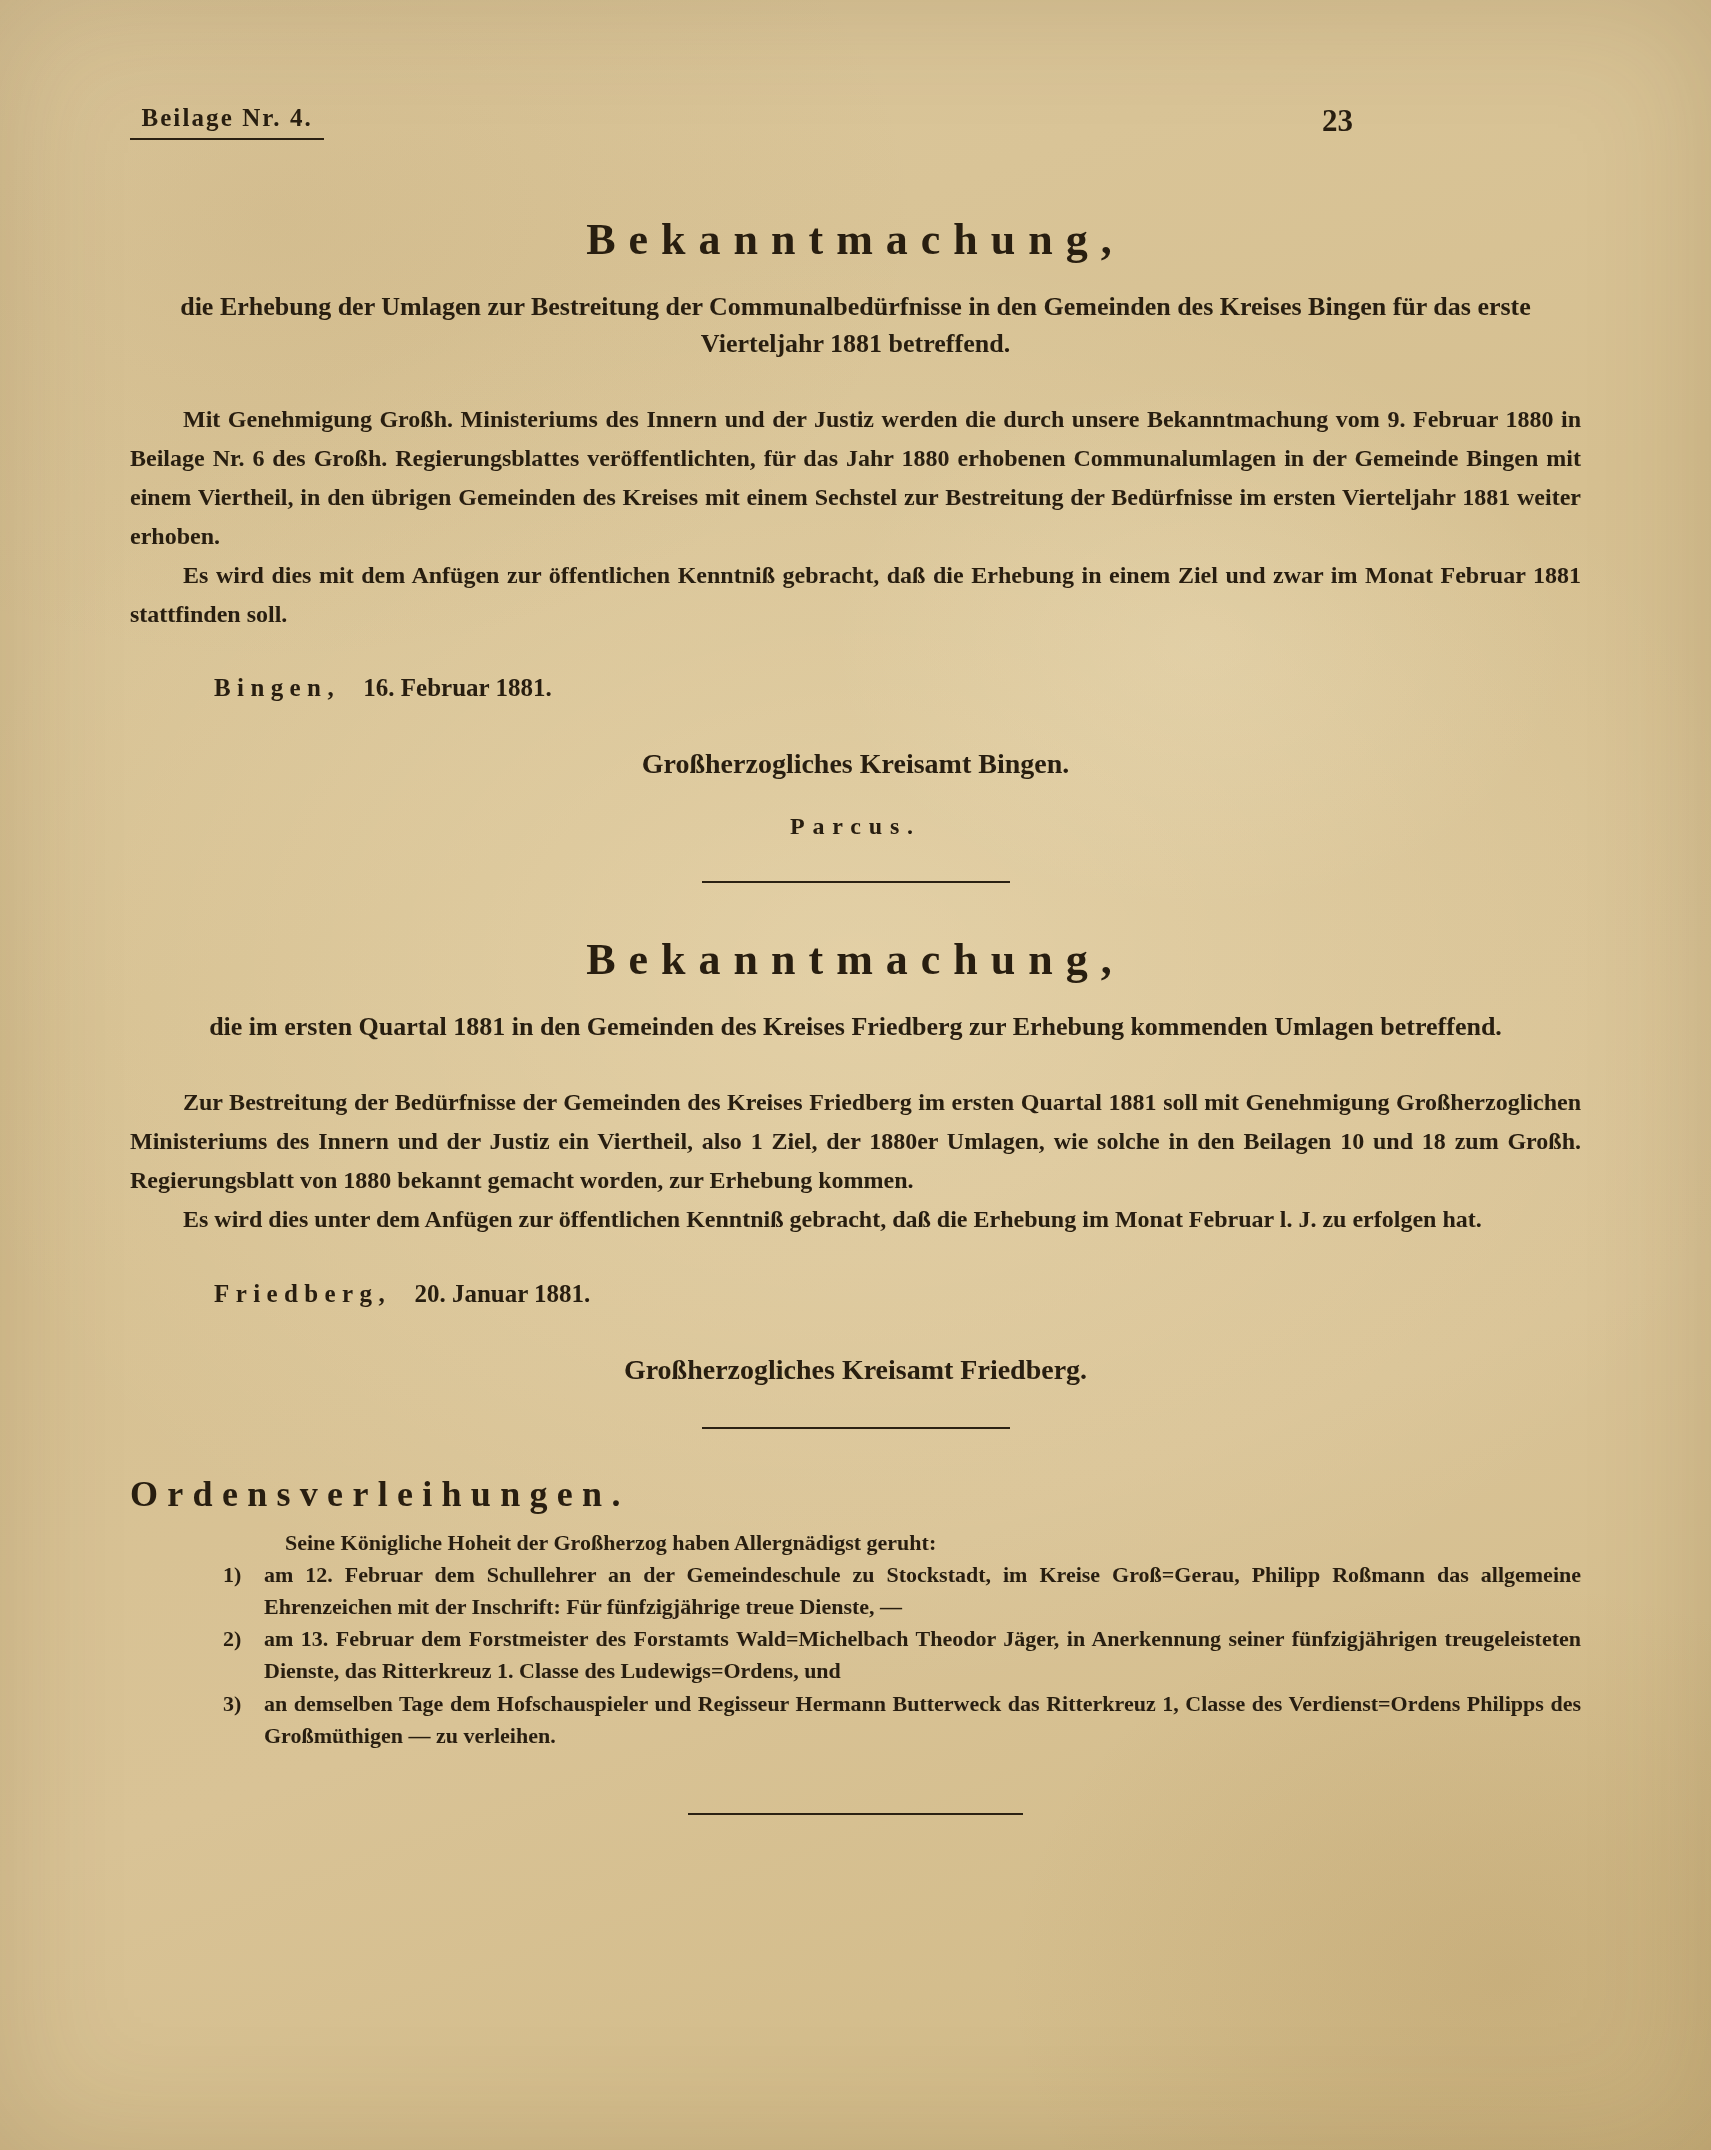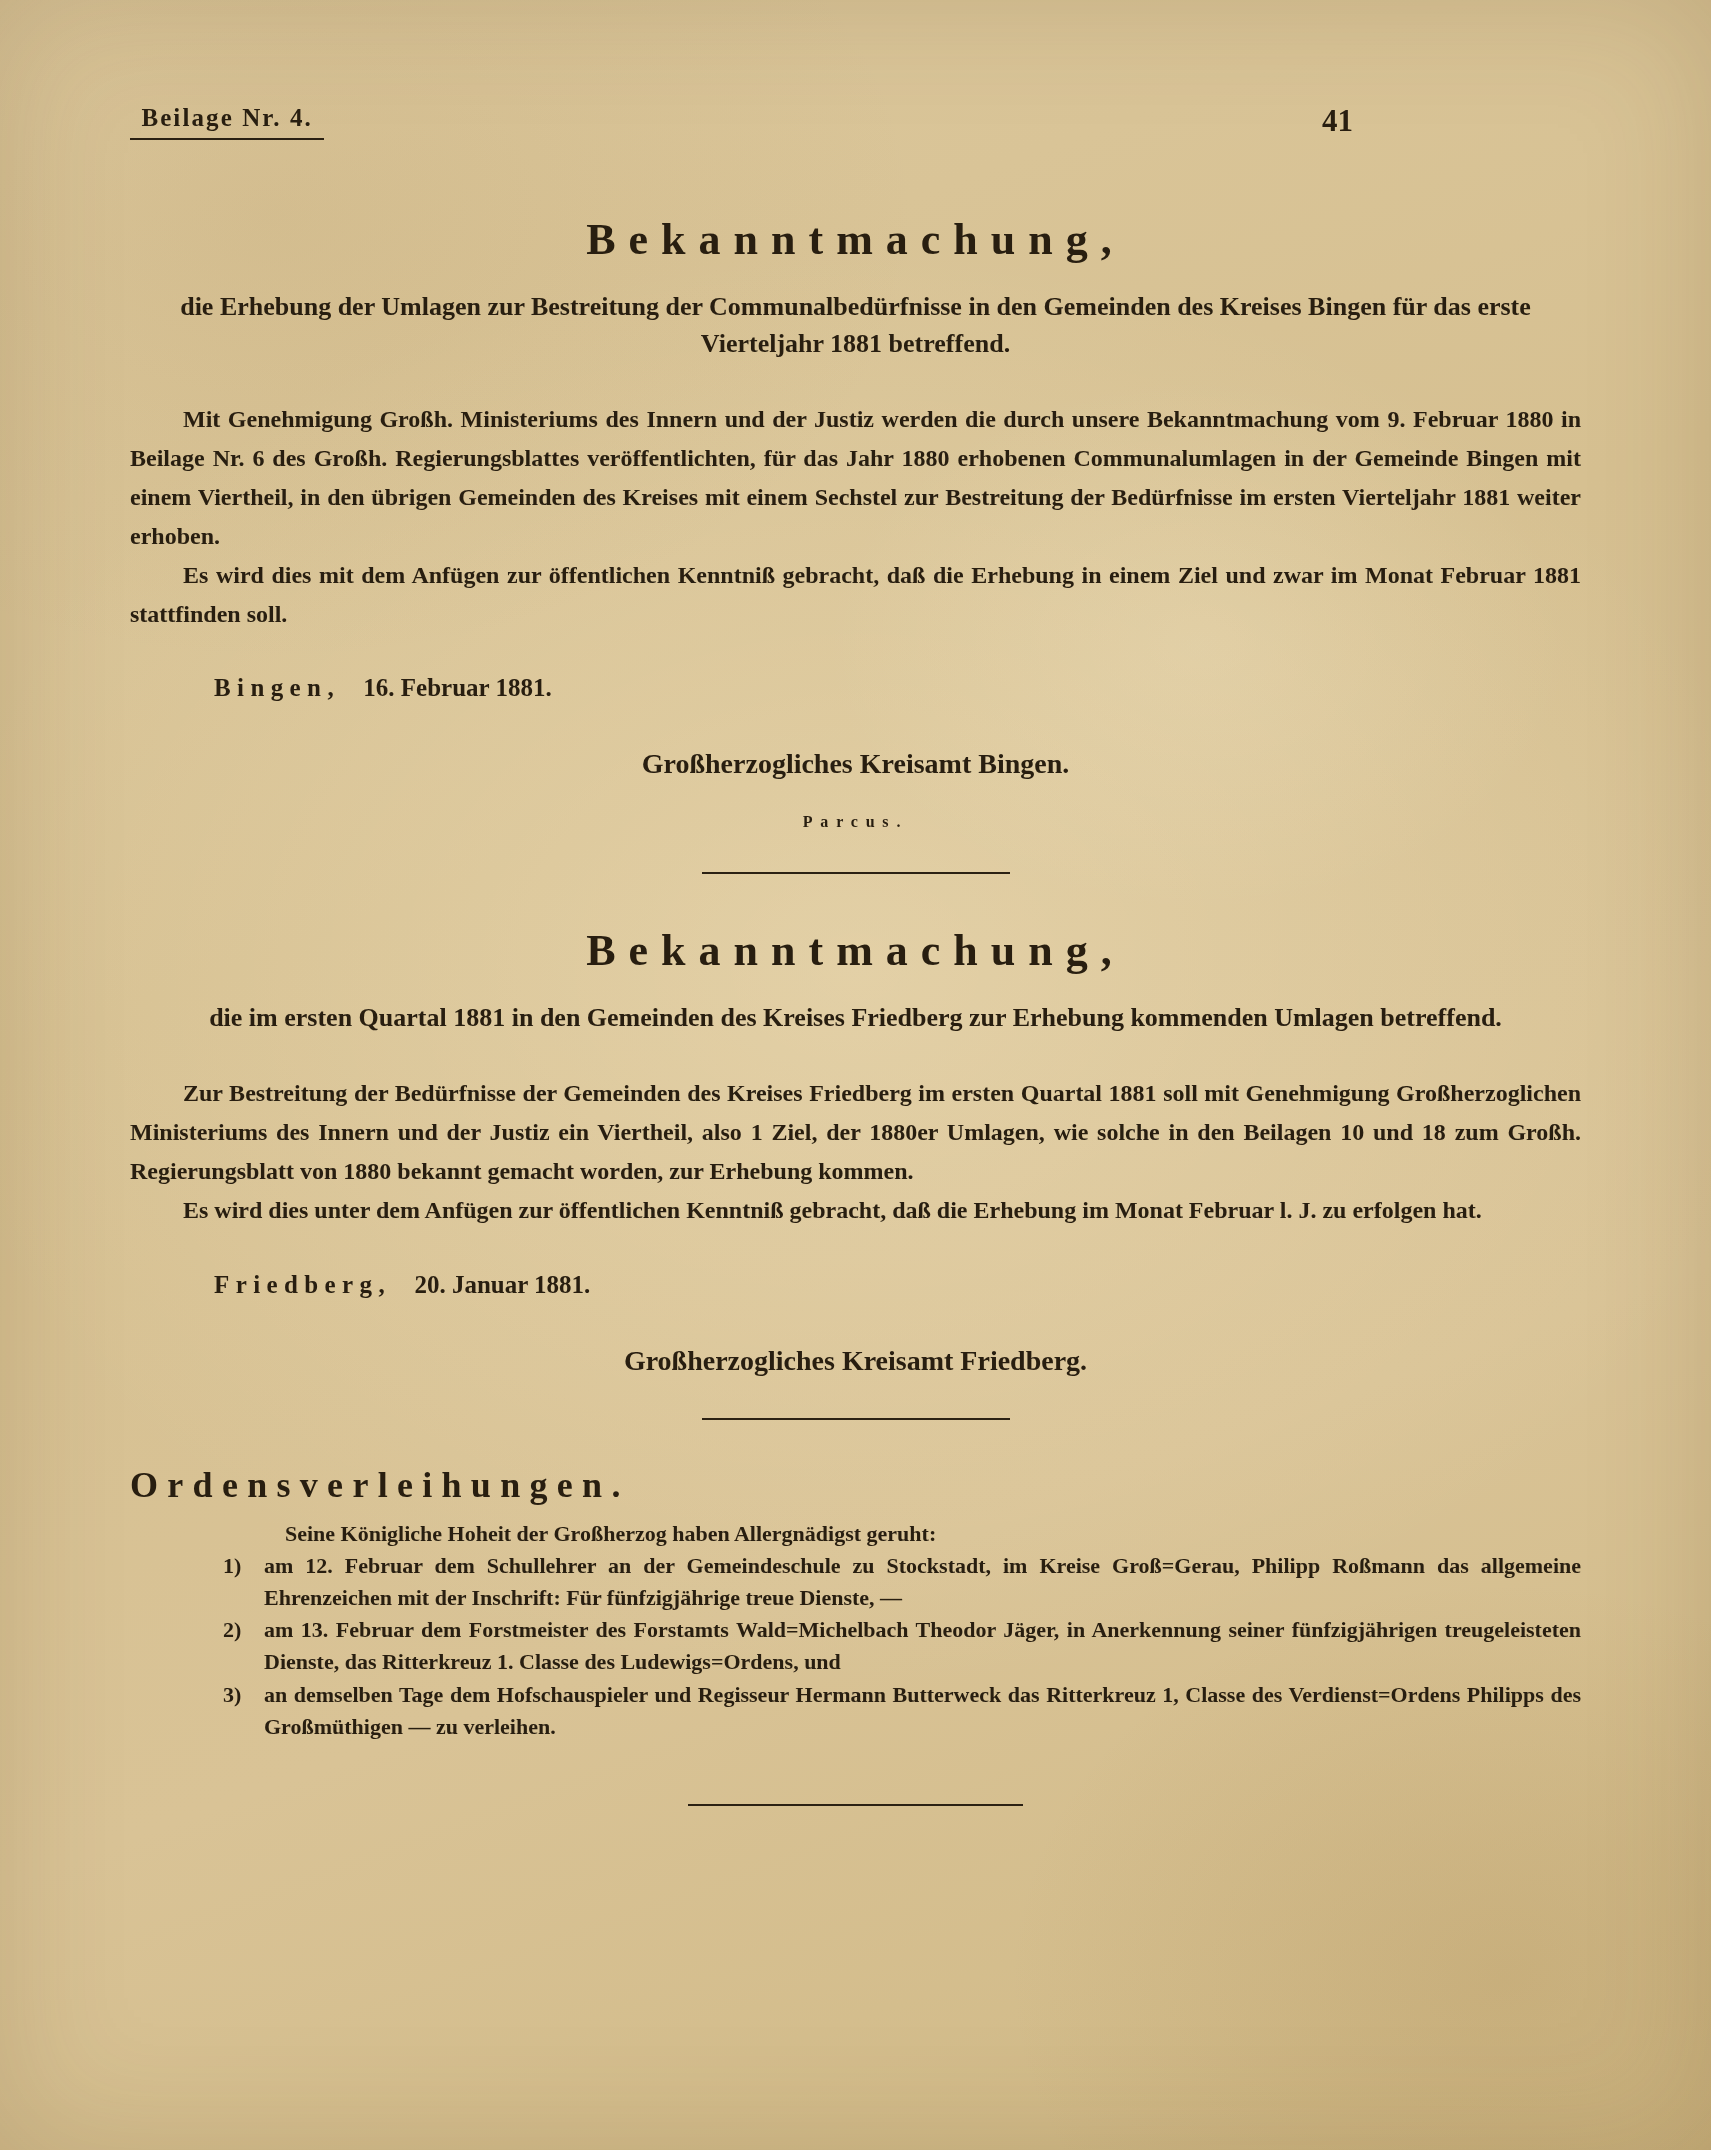--- a/index.html
+++ b/index.html
@@ -61,21 +61,21 @@
     margin: 0;
   }
   .body-para.first { margin-top: 37px; }
   .dateline {
     margin-top: 40px;
     padding-left: 84px;
     font-size: 25px;
   }
   .spaced-place { letter-spacing: 6.4px; margin-right: 17px; }
   .authority { text-align: center; font-size: 28px; margin-top: 46px; }
-  .signatory { text-align: center; font-size: 16px; letter-spacing: 7.8px; margin-top: 33px; }
+  .signatory { text-align: center; font-size: 24px; letter-spacing: 7.8px; margin-top: 33px; }
   .signatory.plain { letter-spacing: 2.9px; }
   .divider {
     width: 308px;
     border: 0;
     border-top: 2.1px solid #2b2113;
     margin: 41px auto 0 auto;
     height: 0;
   }
   
   .orders-title {
@@ -104,21 +104,21 @@
 </style>
 </head>
 <body>
 
 <div class="content">
 
   <div class="page-header">
     <div class="header-caption">
       <span class="underlined">Beilage Nr. 4.</span>
     </div>
-    <div class="page-number">41</div>
+    <div class="page-number">23</div>
   </div>
 
   <section>
     <h1 class="notice-title">Bekanntmachung,</h1>
     <div class="subtitle">die Erhebung der Umlagen zur Bestreitung der Communalbedürfnisse in den Gemeinden des Kreises Bingen für das erste Vierteljahr 1881 betreffend.</div>
     <p class="body-para first">Mit Genehmigung Großh. Ministeriums des Innern und der Justiz werden die durch unsere Bekanntmachung vom 9. Februar 1880 in Beilage Nr. 6 des Großh. Regierungsblattes veröffentlichten, für das Jahr 1880 erhobenen Communalumlagen in der Gemeinde Bingen mit einem Viertheil, in den übrigen Gemeinden des Kreises mit einem Sechstel zur Bestreitung der Bedürfnisse im ersten Vierteljahr 1881 weiter erhoben.</p>
     <p class="body-para">Es wird dies mit dem Anfügen zur öffentlichen Kenntniß gebracht, daß die Erhebung in einem Ziel und zwar im Monat Februar 1881 stattfinden soll.</p>
     <div class="dateline">
       <span class="spaced-place">Bingen,</span>
       <span>16. Februar 1881.</span>

